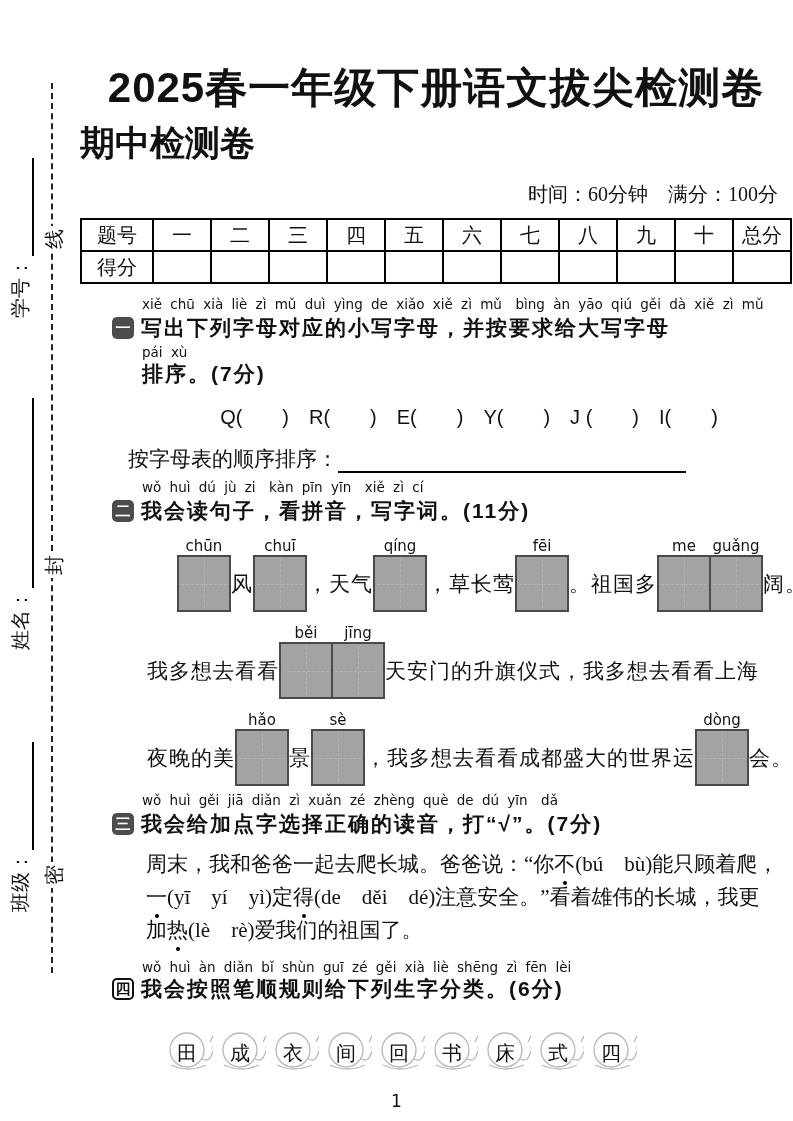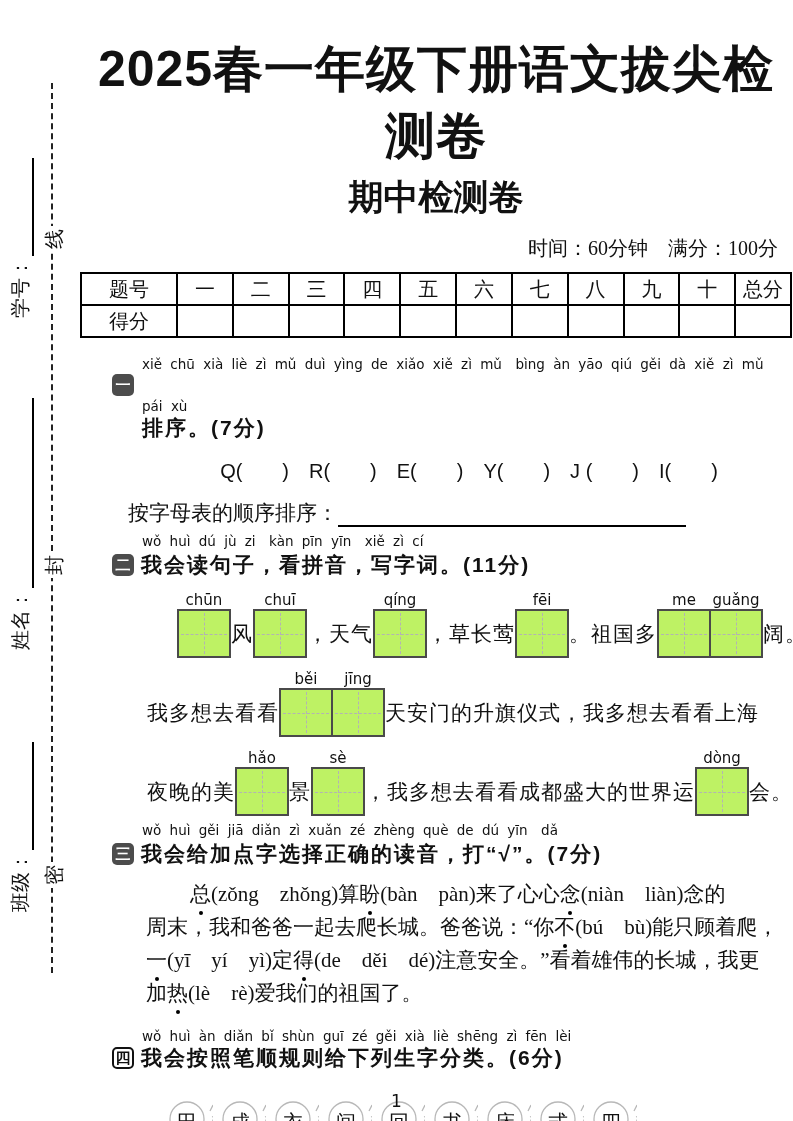--- a/index.html
+++ b/index.html
@@ -20,29 +20,29 @@
                 transform:rotate(-90deg); transform-origin:0 0;
                 display:flex; align-items:flex-end; font-size:20px; white-space:nowrap; }
   .side-block .sblank { flex:1; border-bottom:2px solid #000; height:22px; margin-left:2px; }
   .sb-id   { top:318px; width:160px; }
   .sb-name { top:650px; width:252px; }
   .sb-class{ top:912px; width:170px; }
 
   
   .main { position:absolute; left:80px; top:36px; width:712px; }
   h1 { font-family:"Liberation Sans", sans-serif; font-weight:bold;
-       font-size:50px; text-align:center; letter-spacing:1px; }
+       font-size:42px; text-align:center; letter-spacing:1px; margin-top:24px; }
   h2 { font-family:"Liberation Sans", sans-serif; font-weight:bold;
-       font-size:35px; text-align:center; margin-top:4px; }
+       font-size:35px; margin-top:4px; }
   .meta { text-align:right; font-size:20px; padding-right:14px; margin-top:14px; }
 
   table.score { width:100%; border-collapse:collapse; margin-top:10px; table-layout:fixed; }
   table.score td { border:2px solid #000; height:32px; text-align:center;
                    font-size:20px; padding:0; }
-  table.score td.first { width:96px; }
+  table.score td.first { width:72px; }
 
   
   .qblock { padding-left:32px; }
   .py-line { font-family:"DejaVu Sans", sans-serif; font-size:13.5px;
              margin-left:30px; word-spacing:4px; white-space:nowrap; }
   .stem-row { display:flex; align-items:center; gap:7px; }
   .badge { flex:none; width:22px; height:22px; border-radius:5px; background:#4c4c4c;
            color:#fff; font-size:15px; font-weight:bold; display:flex;
            align-items:center; justify-content:center;
            font-family:"Liberation Sans", sans-serif; }
@@ -51,22 +51,22 @@
           font-size:21px; letter-spacing:2px; white-space:nowrap; }
   .stem2-wrap { margin-left:30px; margin-top:2px; }
   .q1-letters { font-family:"Liberation Sans", sans-serif; font-size:20px;
                 margin:16px 0 0 34px; white-space:pre;text-align:center; }
   .q1-order { font-size:21px; margin:14px 0 0 16px; display:flex; align-items:flex-end; }
   .uline { display:inline-block; width:348px; border-bottom:2px solid #000; height:24px; }
 
   
   .wb-row { display:flex; align-items:center; font-size:21px; white-space:nowrap; }
   .rt { letter-spacing:1px; }
-  .tzg { position:relative; flex:none; width:54px; height:49px; border:2px solid #4a4a4a;
-         background:#bef264; }
+  .tzg { position:relative; flex:none; width:54px; height:57px; border:2px solid #4a4a4a;
+         background:#a3a3a3; }
   .tzg.joined { margin-left:-2px;padding-left:38px; }
   .tzg::before { content:""; position:absolute; left:2px; right:2px; top:50%;
                  border-top:1.5px dashed #b3b3b3; }
   .tzg::after { content:""; position:absolute; top:2px; bottom:2px; left:50%;
                 border-left:1.5px dashed #b3b3b3; }
   .py { position:absolute; top:-20px; left:50%; transform:translateX(-50%);
         font-family:"DejaVu Sans", sans-serif; font-style:normal; font-size:15px;
         white-space:nowrap; background:#fff; line-height:18px; }
 
   
@@ -80,21 +80,21 @@
   
   .snail-row { display:flex; gap:6px; margin:26px 0 0 54px; }
   .snail { position:relative; width:47px; height:46px; flex:none; }
   .snail svg { position:absolute; left:0; top:0; }
   .snail b { position:absolute; left:1px; top:11px; width:40px; text-align:center;
              font-size:20px; font-weight:normal; }
 
   .pagenum { position:absolute; left:0; width:100%; bottom:10px; text-align:center;
              font-family:"DejaVu Sans", sans-serif; font-size:17px; }
 
-  .mt16{margin-top:6px;} .mt12{margin-top:18px;} .mt30{margin-top:30px;}
+  .mt16{margin-top:6px;} .mt12{margin-top:12px;} .mt30{margin-top:30px;}
   .ml65{margin-left:65px;} .ml35{margin-left:35px;}
 </style>
 </head>
 <body>
 
 <div class="seal-dash"></div>
 <span class="seal-char seal-xian">线</span>
 <span class="seal-char seal-feng">封</span>
 <span class="seal-char seal-mi">密</span>
 
@@ -147,20 +147,21 @@
           <td></td>
       <td></td>
     </tr>
   </tbody>
     </table>
 
   <div class="qblock mt12">
     <div class="py-line">xiě chū xià liè zì mǔ duì yìng de xiǎo xiě zì mǔ　bìng àn yāo qiú gěi dà xiě zì mǔ</div>
     <div class="stem-row">
       <span class="badge">一</span>
+      <span class="stem">写出下列字母对应的小写字母，并按要求给大写字母</span>
     </div>
     <div class="stem2-wrap">
       <div class="py-line" style="margin-left:0;">pái xù</div>
       <div class="stem">排序。(7分)</div>
     </div>
     <div class="q1-letters">Q(　　)　R(　　)　E(　　)　Y(　　)　J (　　)　I(　　)</div>
     <div class="q1-order">
       <span>按字母表的顺序排序：</span>
       <span class="uline"></span>
     </div>
@@ -227,23 +228,20 @@
     </div>
   </div>
 
   <div class="qblock mt16">
     <div class="py-line">wǒ huì gěi jiā diǎn zì xuǎn zé zhèng què de dú yīn　dǎ</div>
     <div class="stem-row">
       <span class="badge">三</span>
       <span class="stem">我会给加点字选择正确的读音，打“√”。(7分)</span>
     </div>
     <div class="para">
-      <div class="ln ind">
-        <span class="dot">总</span><span>(zǒng　zhǒng)算</span><span class="dot">盼</span><span>(bàn　pàn)来了心心</span><span class="dot">念</span><span>(niàn　liàn)念的</span>
-      </div>
       <div class="ln">
         <span>周末，我和爸爸一起去爬长城。爸爸说：“你</span><span class="dot">不</span><span>(bú　bù)能只顾着爬，</span>
       </div>
       <div class="ln">
         <span class="dot">一</span><span>(yī　yí　yì)定</span><span class="dot">得</span><span>(de　děi　dé)注意安全。”看着雄伟的长城，我更</span>
       </div>
       <div class="ln">
         <span>加</span><span class="dot">热</span><span>(lè　rè)爱我们的祖国了。</span>
       </div>
     </div>

